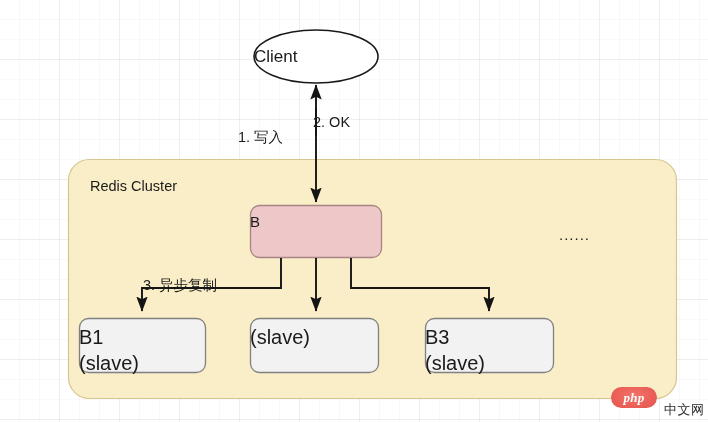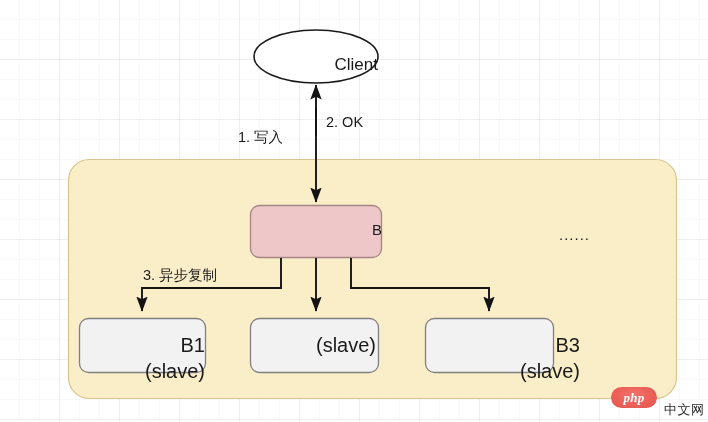--- a/index.html
+++ b/index.html
@@ -28,58 +28,57 @@
   }
   #diagram-svg {
     position: absolute;
     left: 0;
     top: 0;
     width: 708px;
     height: 422px;
   }
   .node-text {
     position: absolute;
-    text-align: right;
+    text-align: left;
     color: #1a1a1a;
     line-height: 1.28;
     pointer-events: none;
     white-space: nowrap;
-    margin-top: 8px;
   }
   .client-label {
     left: 254px;
     top: 46px;
     width: 124px;
     font-size: 17px;
   }
   .master-label {
     left: 250px;
     top: 212px;
     width: 132px;
     font-size: 15px;
   }
   .slave-label {
     width: 126px;
     top: 325px;
     font-size: 20px;
   }
   .slave-1 { left: 79px; }
   .slave-2 { left: 250px; }
-  .slave-3 { left: 425px; padding-left: 29px; }
+  .slave-3 { left: 425px; }
 
   .edge-label {
     position: absolute;
     color: #1a1a1a;
     font-size: 14.5px;
     white-space: nowrap;
     font-weight: 500;
   }
   .label-write { left: 238px; top: 128px; }
-  .label-ok    { left: 326px; top: 114px; }
-  .label-repl  { left: 143px; top: 266px; }
+  .label-ok    { left: 313px; top: 114px; }
+  .label-repl  { left: 143px; top: 276px; }
 
   .cluster-title {
     position: absolute;
     left: 90px;
     top: 178px;
     font-size: 14.5px;
     color: #1a1a1a;
     white-space: nowrap;
   }
   .ellipsis-dots {
@@ -150,20 +149,21 @@
 
     <path d="M316,258 L316,311" fill="none" stroke="#141414" stroke-width="1.9" marker-end="url(#arrowhead)"></path>
 
     <path d="M351,258 L351,288 L489,288 L489,311" fill="none" stroke="#141414" stroke-width="1.9" marker-end="url(#arrowhead)"></path>
 
     <rect x="79.5" y="318.5" width="126" height="54" rx="9" ry="9" fill="#f2f2f2" stroke="#808080" stroke-width="1.3"></rect>
     <rect x="250.5" y="318.5" width="128" height="54" rx="9" ry="9" fill="#f2f2f2" stroke="#808080" stroke-width="1.3"></rect>
     <rect x="425.5" y="318.5" width="128" height="54" rx="9" ry="9" fill="#f2f2f2" stroke="#808080" stroke-width="1.3"></rect>
   </svg>
 
+  <div class="cluster-title">Redis Cluster</div>
 
   <div class="node-text client-label">Client</div>
 
   <div class="node-text master-label">
     <div>B</div>
   </div>
 
   <div class="node-text slave-label slave-1">
     <div>B1</div>
     <div>(slave)</div>

